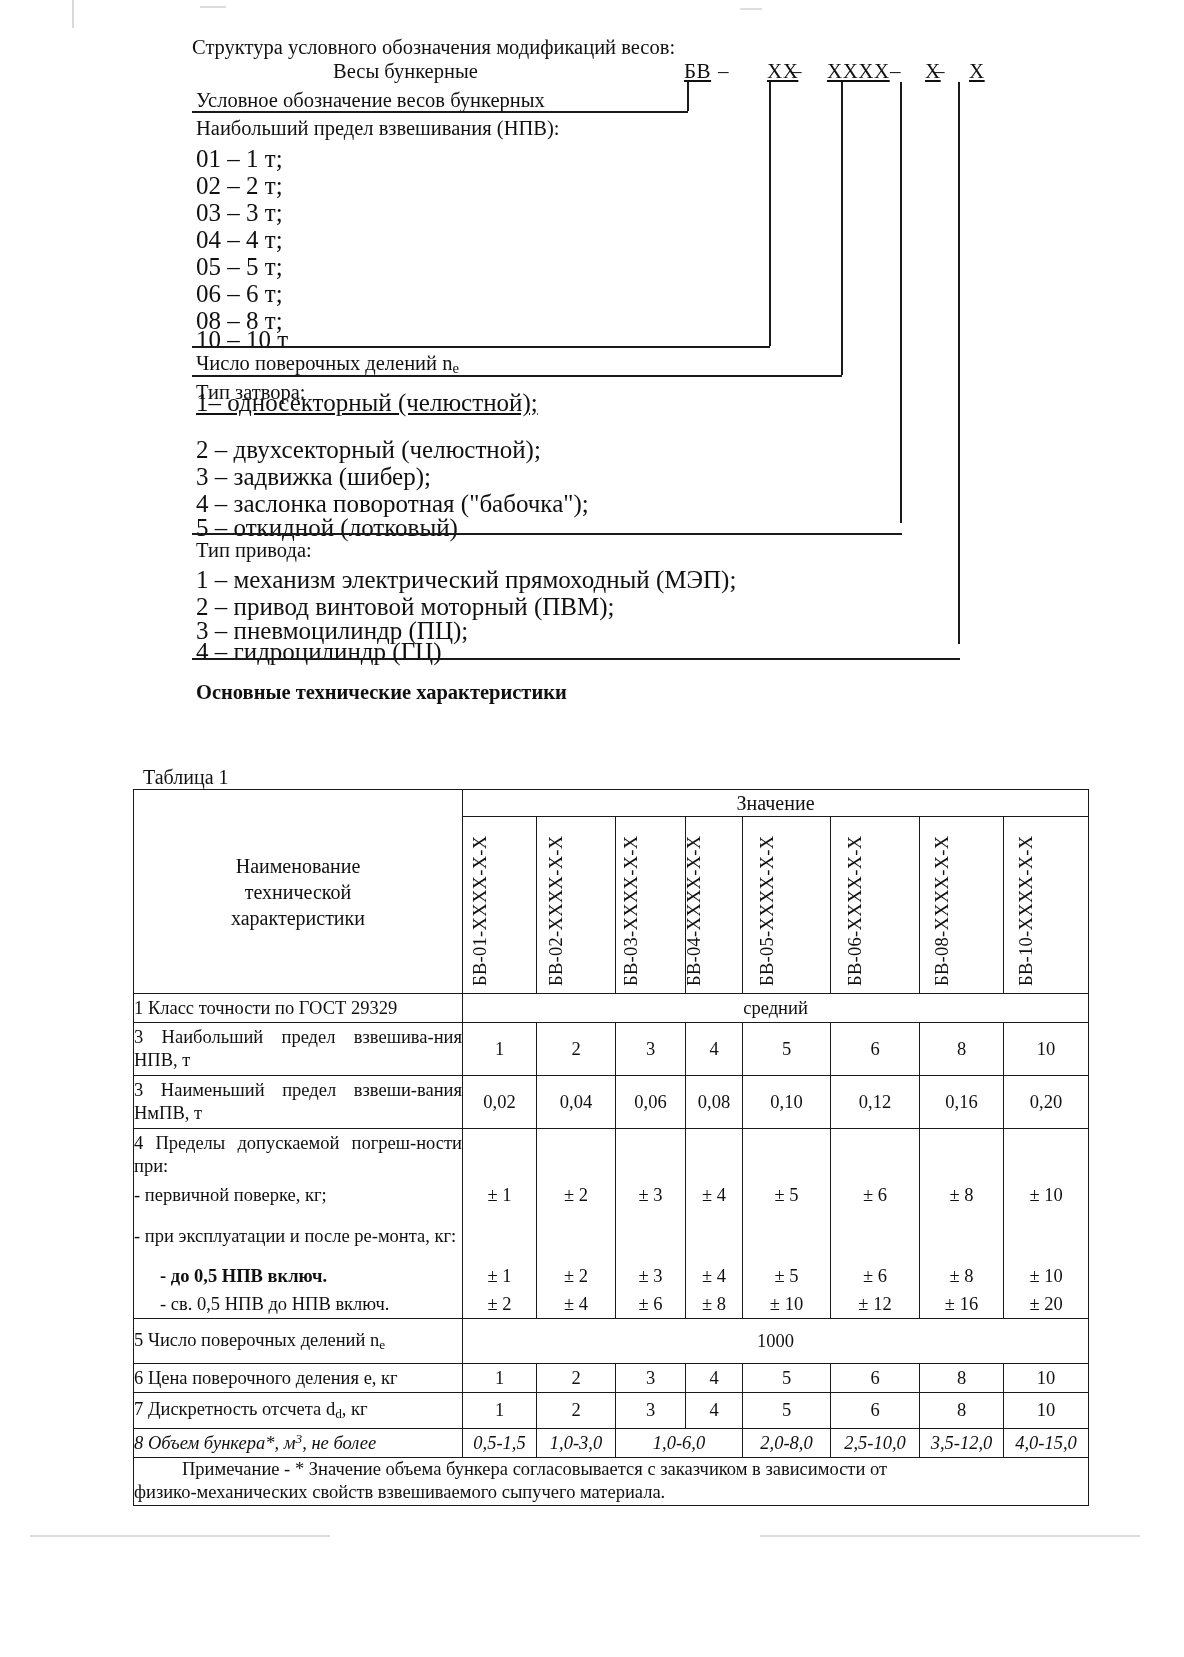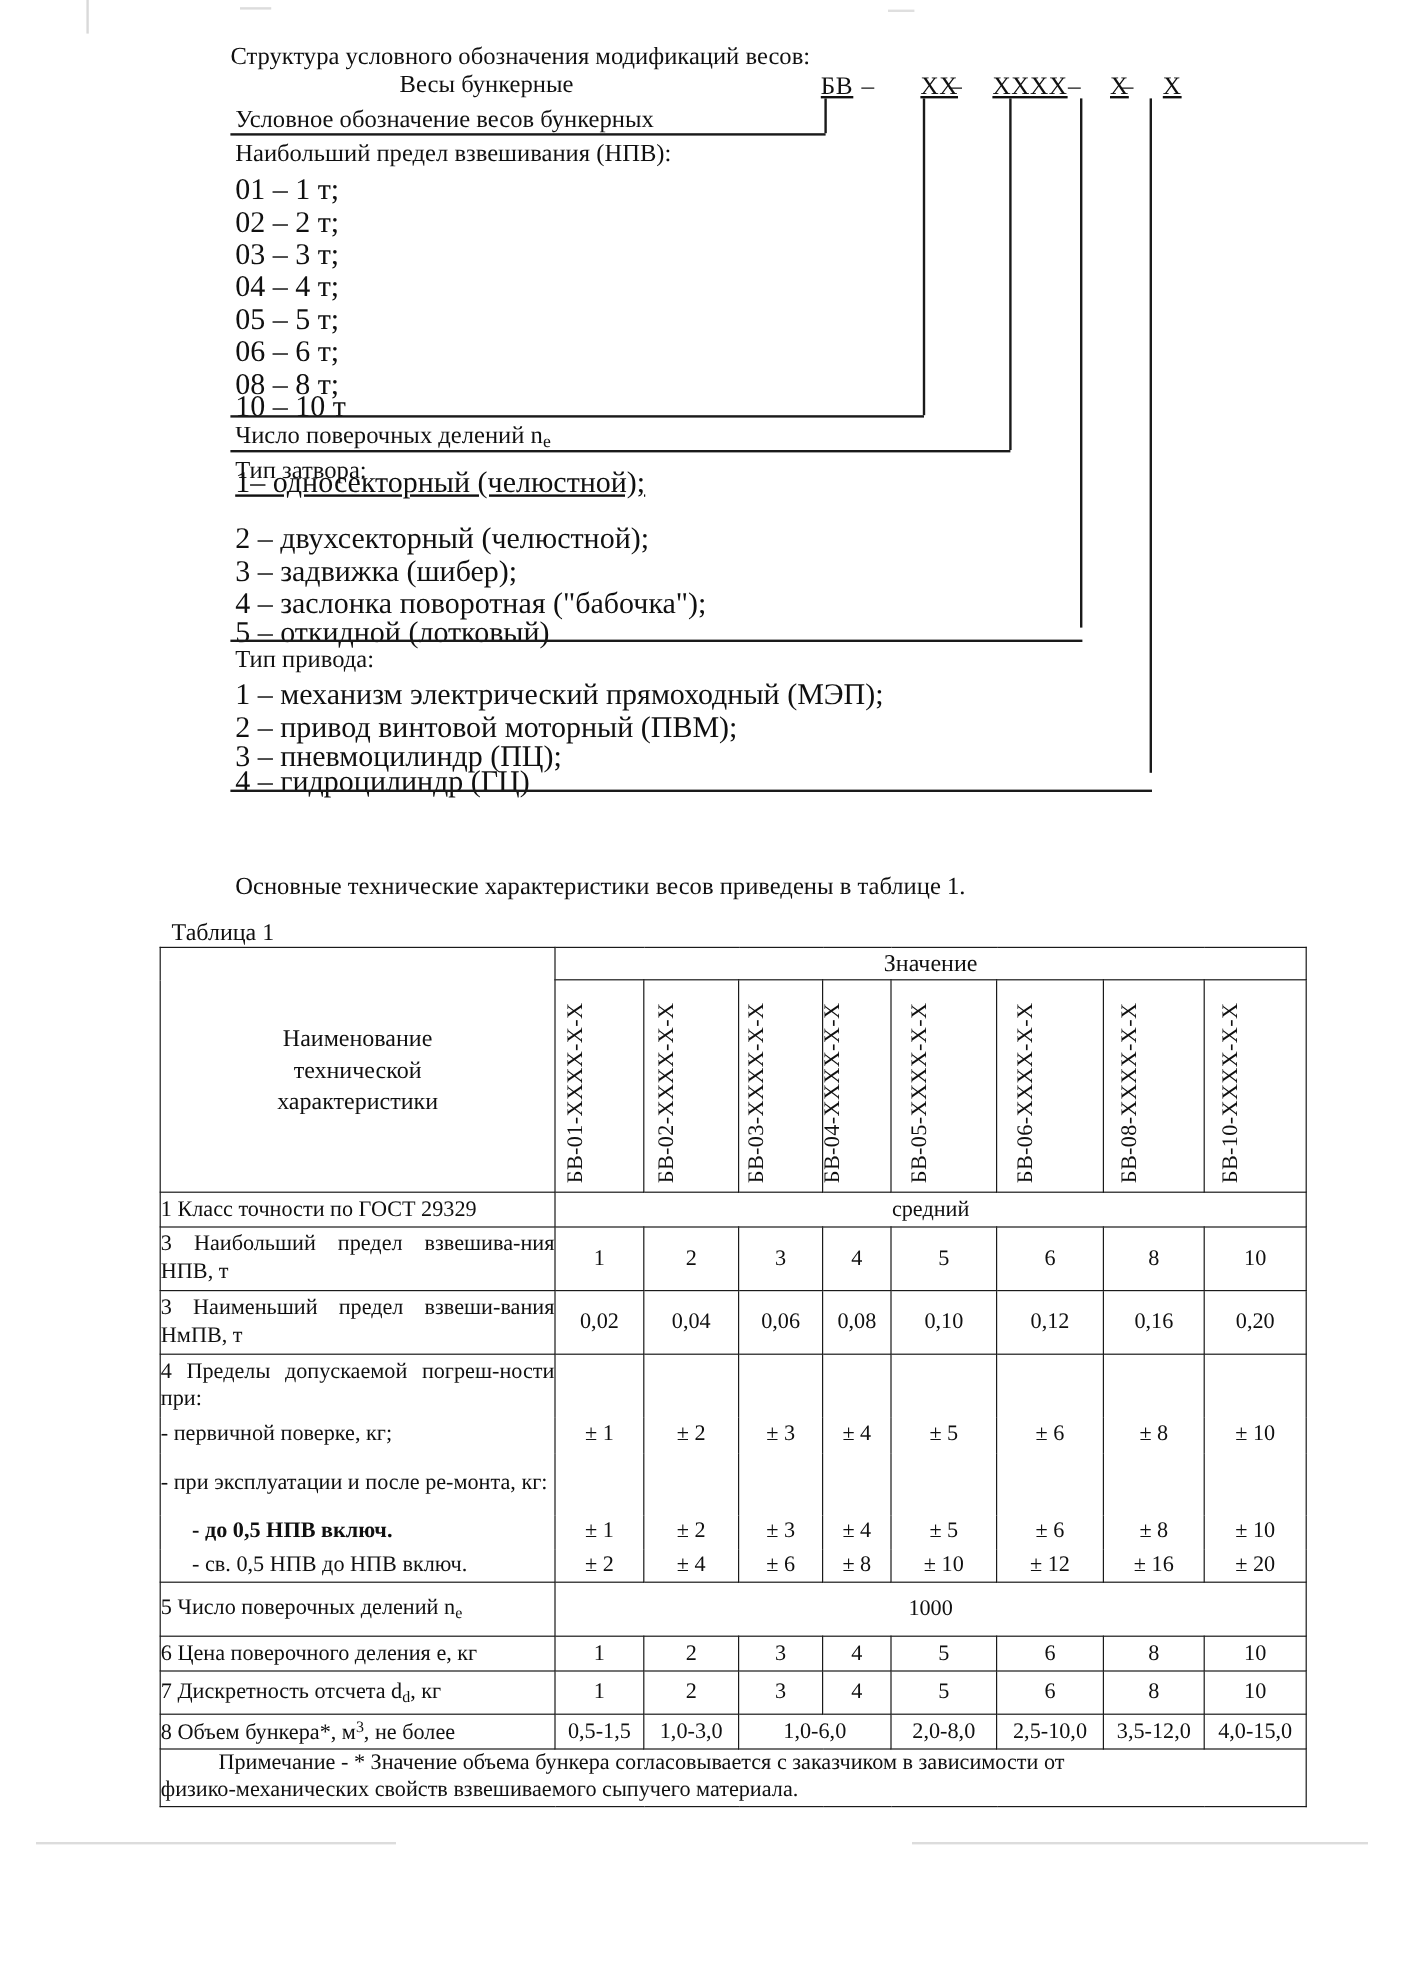--- a/index.html
+++ b/index.html
@@ -204,22 +204,22 @@
     <div class="hline" style="left:192px; top:533px; width:710px;"></div>
 
     <div class="lvl-head" style="left:196px; top:539px;">Тип привода:</div>
     <div class="lvl" style="left:196px; top:566px;">1 – механизм электрический прямоходный (МЭП);</div>
     <div class="lvl" style="left:196px; top:593px;">2 – привод винтовой моторный (ПВМ);</div>
     <div class="lvl" style="left:196px; top:617px;">3 – пневмоцилиндр (ПЦ);</div>
     <div class="lvl" style="left:196px; top:638px;">4 – гидроцилиндр (ГЦ)</div>
     <div class="hline" style="left:192px; top:658px; width:768px;"></div>
   </div>
 
-
-  <div class="para" style="left:196px; top:728px;">Основные технические характеристики весов приведены в таблице 1.</div>
+  <div class="h-bold" style="left:196px; top:681px;">Основные технические характеристики</div>
+
 
   <div class="tbl-caption">Таблица 1</div>
 
   <table class="main">
     <colgroup>
       <col style="width:329px">
       <col style="width:74px">
       <col style="width:79px">
       <col style="width:70px">
       <col style="width:57px">
@@ -376,21 +376,21 @@
       <td class="val">1</td>
       <td class="val">2</td>
       <td class="val">3</td>
       <td class="val">4</td>
       <td class="val">5</td>
       <td class="val">6</td>
       <td class="val">8</td>
       <td class="val">10</td>
     </tr>
 
-    <tr style="height:29px;">
+    <tr style="height:29px;font-style:italic;">
       <td class="name-cell"><span>8 Объем бункера*, м</span><sup>3</sup><span>, не более</span></td>
       <td class="val">0,5-1,5</td>
       <td class="val">1,0-3,0</td>
       <td colspan="2" class="val">1,0-6,0</td>
       <td class="val">2,0-8,0</td>
       <td class="val">2,5-10,0</td>
       <td class="val">3,5-12,0</td>
       <td class="val">4,0-15,0</td>
     </tr>
 

